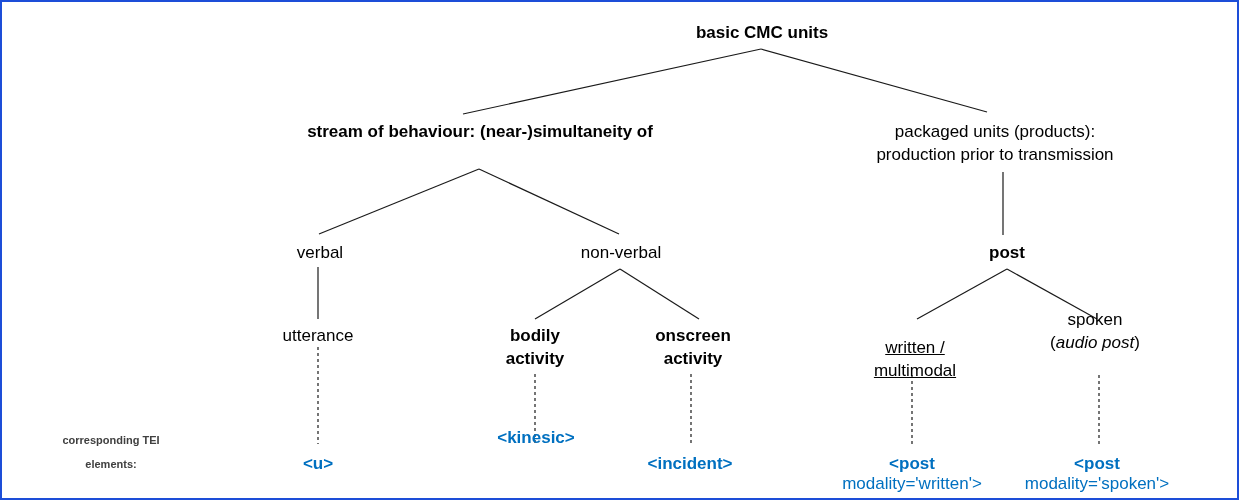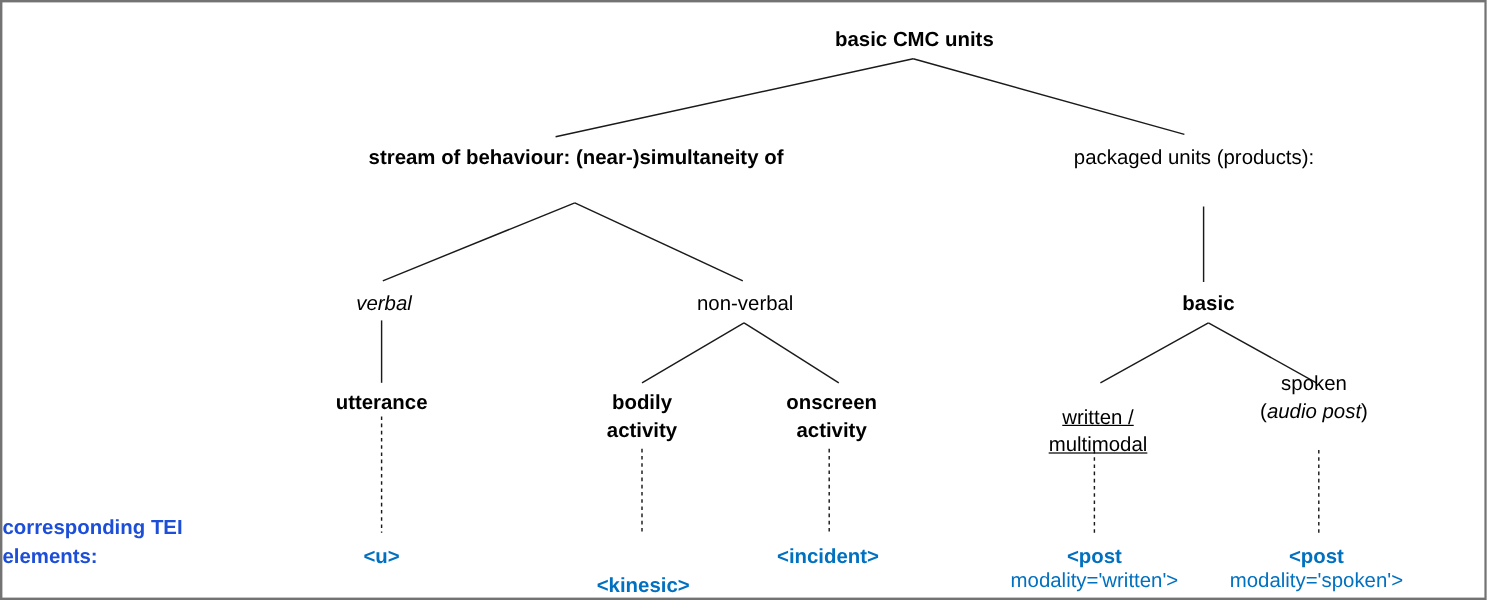--- a/index.html
+++ b/index.html
@@ -1,60 +1,60 @@
 <!DOCTYPE html>
 <html><head>
 <meta charset="utf-8">
 <style>
   html, body { margin: 0; padding: 0; background: #fff; }
   .canvas {
     position: relative;
     width: 1239px;
     height: 500px;
     box-sizing: border-box;
-    border: 2px solid #737373;
+    border: 2px solid #1d4ed8;
     background: #ffffff;
     font-family: "Liberation Sans", sans-serif;
     color: #000;
     overflow: hidden;
   }
   .edges { position: absolute; left: 0; top: 0; width: 1239px; height: 500px; }
   .edges line { stroke: #1a1a1a; stroke-width: 1.2; }
   .edges line.dashed { stroke-dasharray: 3 3; }
   .node {
     position: absolute;
     transform: translateX(-50%);
     text-align: center;
     font-size: 17px;
     line-height: 23px;
     white-space: nowrap;
   }
   .n-root      { left: 760px;  top: 19px;  font-weight: bold; }
   .n-stream    { left: 478px;  top: 118px; font-weight: bold; }
   .n-packaged  { left: 993px;  top: 118px; }
-  .n-verbal    { left: 318px;  top: 239px; font-style: italic; }
+  .n-verbal    { left: 318px;  top: 239px; }
   .n-nonverbal { left: 619px;  top: 239px; }
   .n-post      { left: 1005px; top: 239px; font-weight: bold; }
-  .n-utterance { left: 316px;  top: 322px; font-weight: bold; }
+  .n-utterance { left: 316px;  top: 322px; font-weight: normal; }
   .n-bodily    { left: 533px;  top: 322px; font-weight: bold; }
   .n-onscreen  { left: 691px;  top: 322px; font-weight: bold; }
   .n-written   { left: 913px;  top: 334px; text-decoration: underline; }
   .n-spoken    { left: 1093px; top: 306px; }
   .n-spoken .ital { font-style: italic; margin-top: 14px; }
   .tei-caption {
     position: absolute;
     left: 0; top: 426px; width: 218px;
-    text-align: left;
-    font-size: 17px; line-height: 24px;
-    font-weight: bold; color: #1d4ed8;
+    text-align: center;
+    font-size: 11px; line-height: 24px;
+    font-weight: bold; color: #404040;
     white-space: nowrap;
   }
   .tei-el { font-size: 17px; line-height: 20px; color: #0070C0; font-weight: bold; }
   .t-u        { left: 316px;  top: 452px; }
-  .t-kinesic  { left: 534px;  top: 476px; }
+  .t-kinesic  { left: 534px;  top: 426px; }
   .t-incident { left: 688px;  top: 452px; }
   .t-postw    { left: 910px;  top: 452px; }
   .t-posts    { left: 1095px; top: 452px; }
   .tei-el .attr-line { font-weight: normal; }
 </style>
 </head>
 <body>
 
 <div class="canvas">
 
@@ -77,25 +77,26 @@
   </svg>
 
   <div class="node n-root">basic CMC units</div>
 
   <div class="node n-stream">
     <div>stream of behaviour: (near-)simultaneity of</div>
   </div>
 
   <div class="node n-packaged">
     <div>packaged units (products):</div>
+    <div>production prior to transmission</div>
   </div>
 
   <div class="node n-verbal">verbal</div>
   <div class="node n-nonverbal">non-verbal</div>
-  <div class="node n-post">basic</div>
+  <div class="node n-post">post</div>
 
   <div class="node n-utterance">utterance</div>
 
   <div class="node n-bodily">
     <div>bodily</div>
     <div>activity</div>
   </div>
 
   <div class="node n-onscreen">
     <div>onscreen</div>

